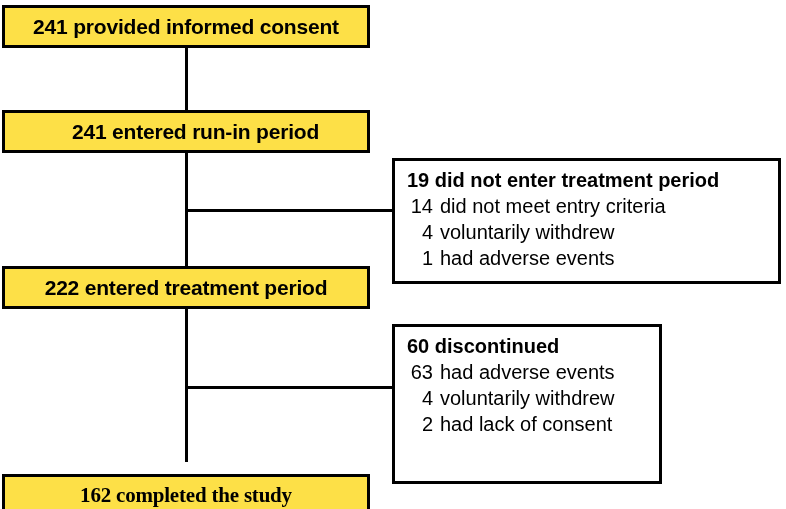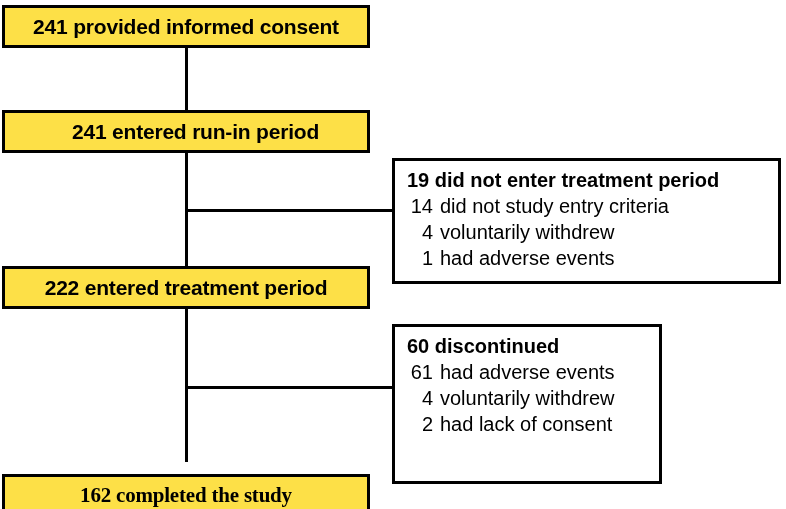--- a/index.html
+++ b/index.html
@@ -107,36 +107,36 @@
   </div>
 
   <div class="node-main" style="top:474px;font-family:Liberation Serif, serif;">
     <span class="node-label">162 completed the study</span>
   </div>
 
   <div class="node-side" style="left:392px; top:158px; width:389px; height:126px;">
     <div class="side-title">19 did not enter treatment period</div>
     <div class="side-row">
       <span class="row-count">14</span>
-      <span class="row-text">did not study entry criteria</span>
+      <span class="row-text">did not meet entry criteria</span>
     </div>
     <div class="side-row">
       <span class="row-count">4</span>
       <span class="row-text">voluntarily withdrew</span>
     </div>
     <div class="side-row">
       <span class="row-count">1</span>
       <span class="row-text">had adverse events</span>
     </div>
   </div>
 
   <div class="node-side" style="left:392px; top:324px; width:270px; height:160px;">
     <div class="side-title">60 discontinued</div>
     <div class="side-row">
-      <span class="row-count">61</span>
+      <span class="row-count">63</span>
       <span class="row-text">had adverse events</span>
     </div>
     <div class="side-row">
       <span class="row-count">4</span>
       <span class="row-text">voluntarily withdrew</span>
     </div>
     <div class="side-row">
       <span class="row-count">2</span>
       <span class="row-text">had lack of consent</span>
     </div>

